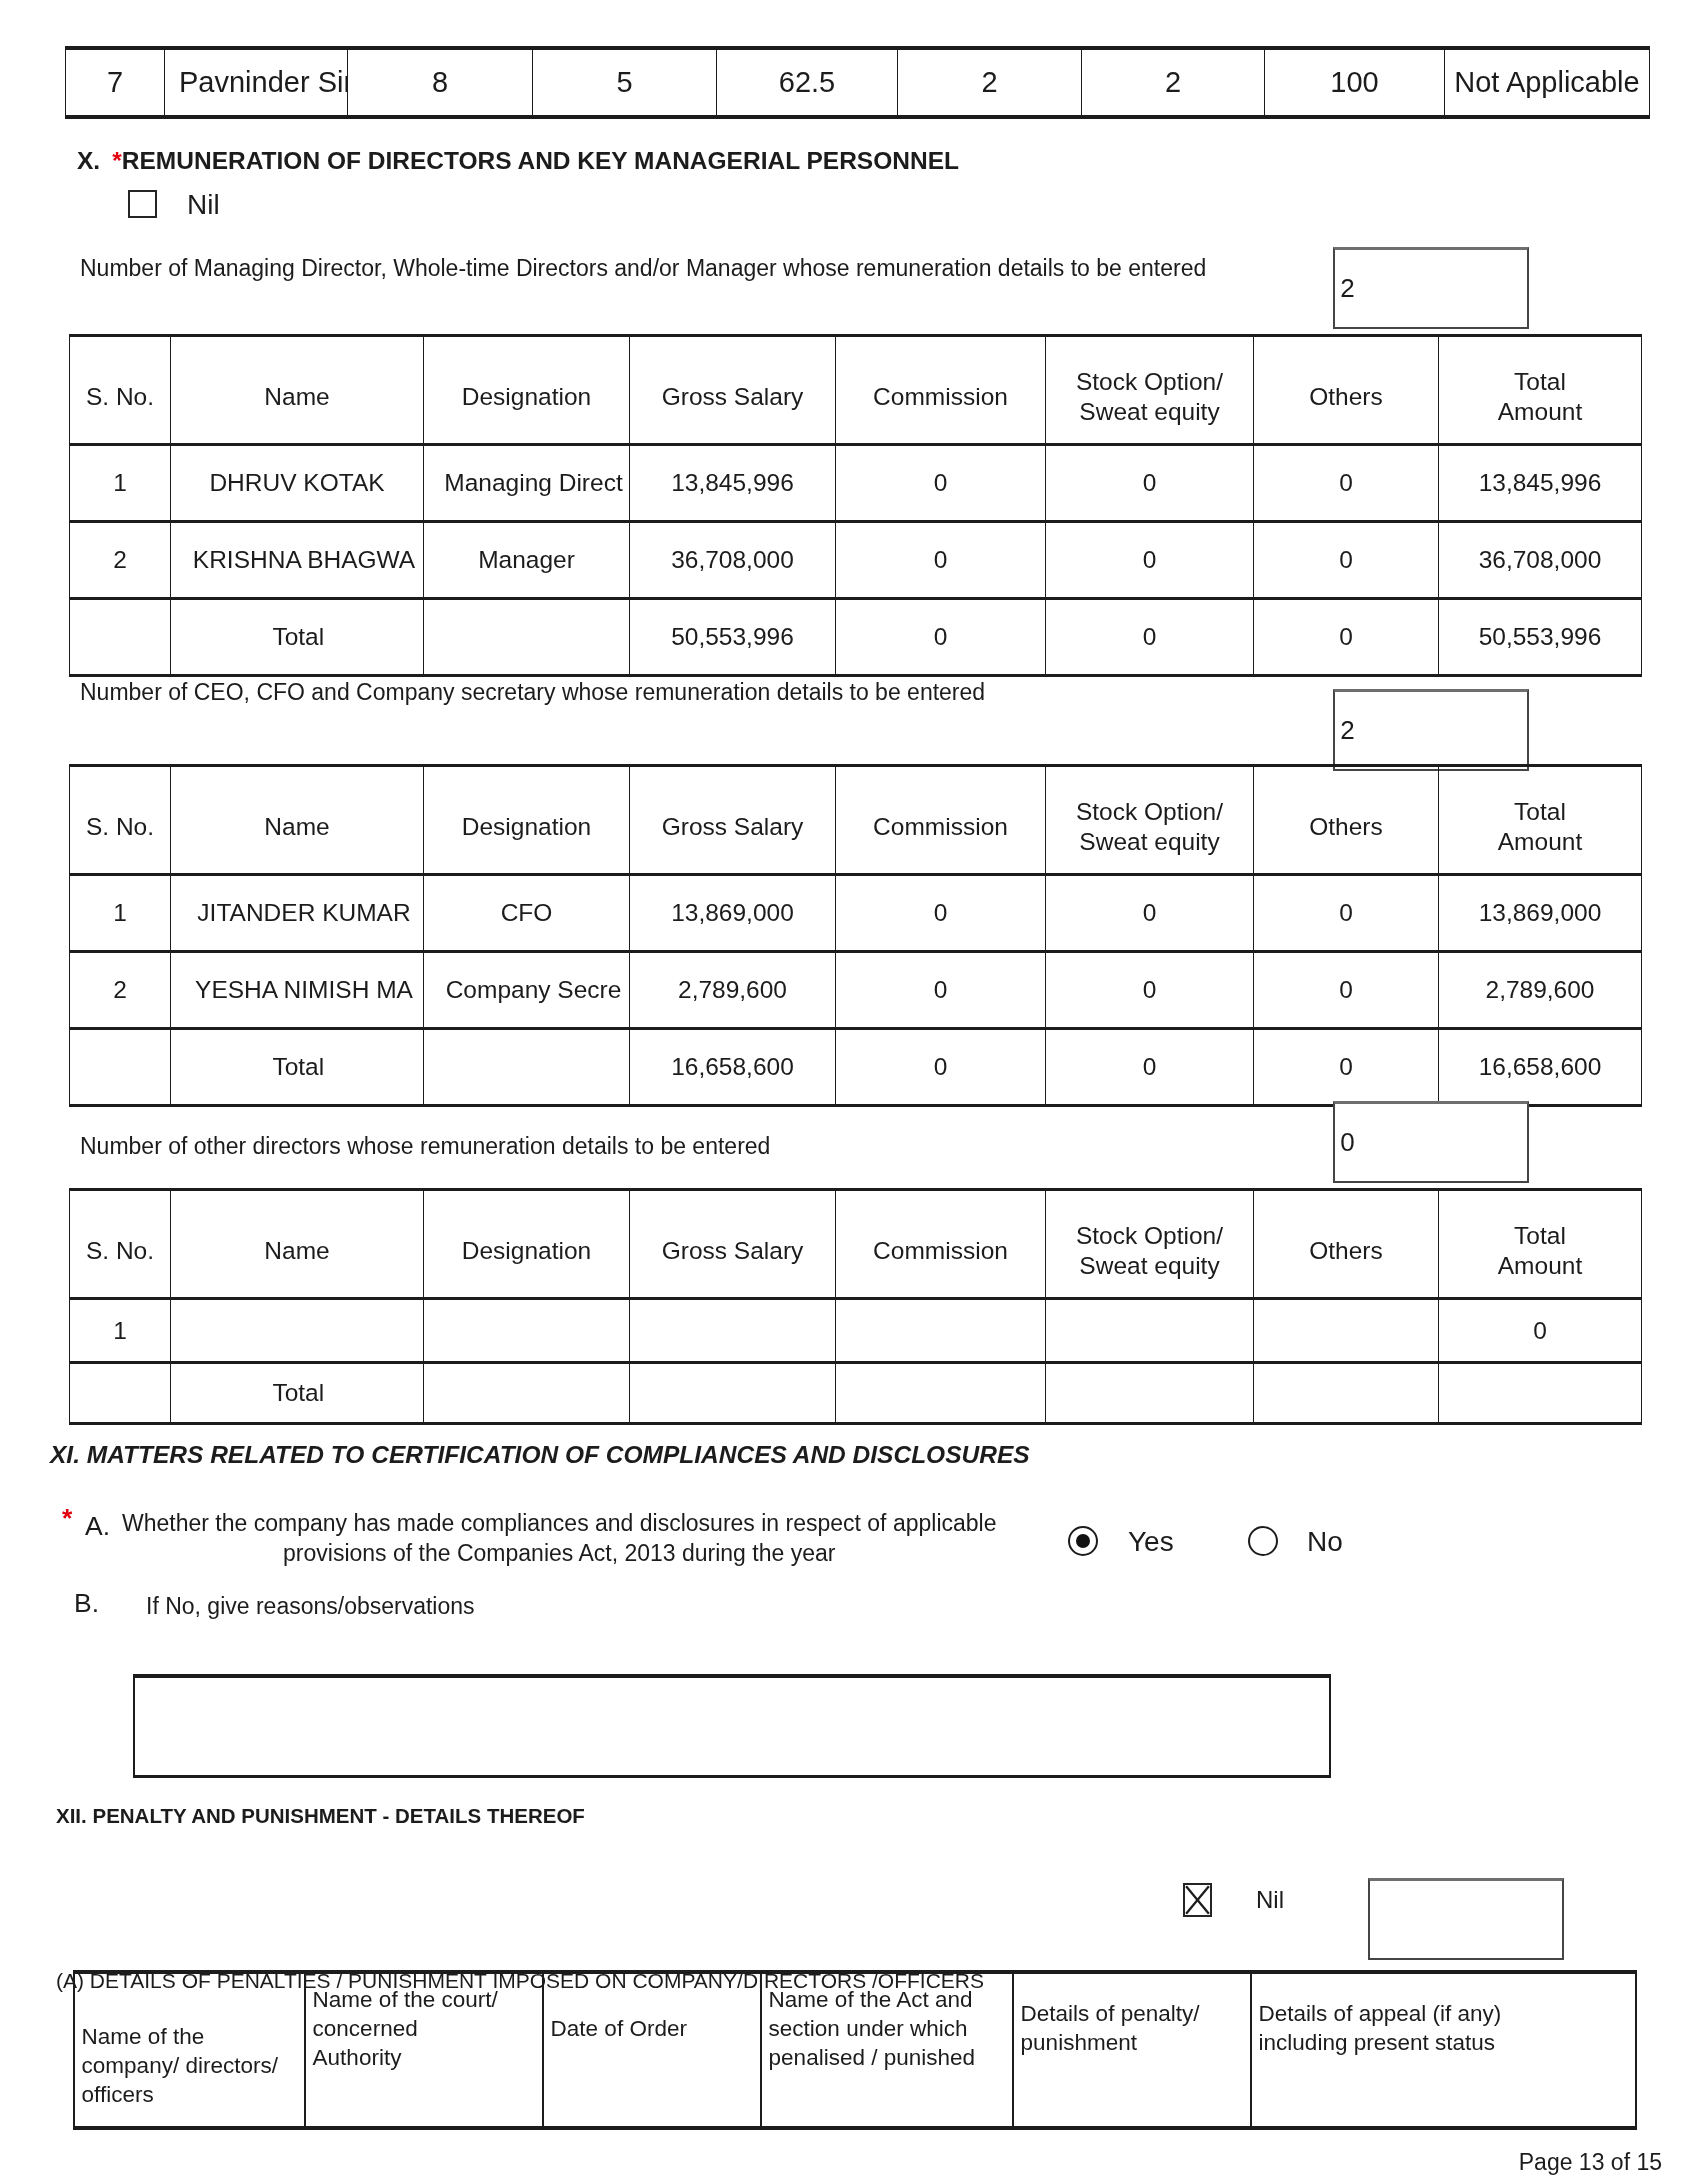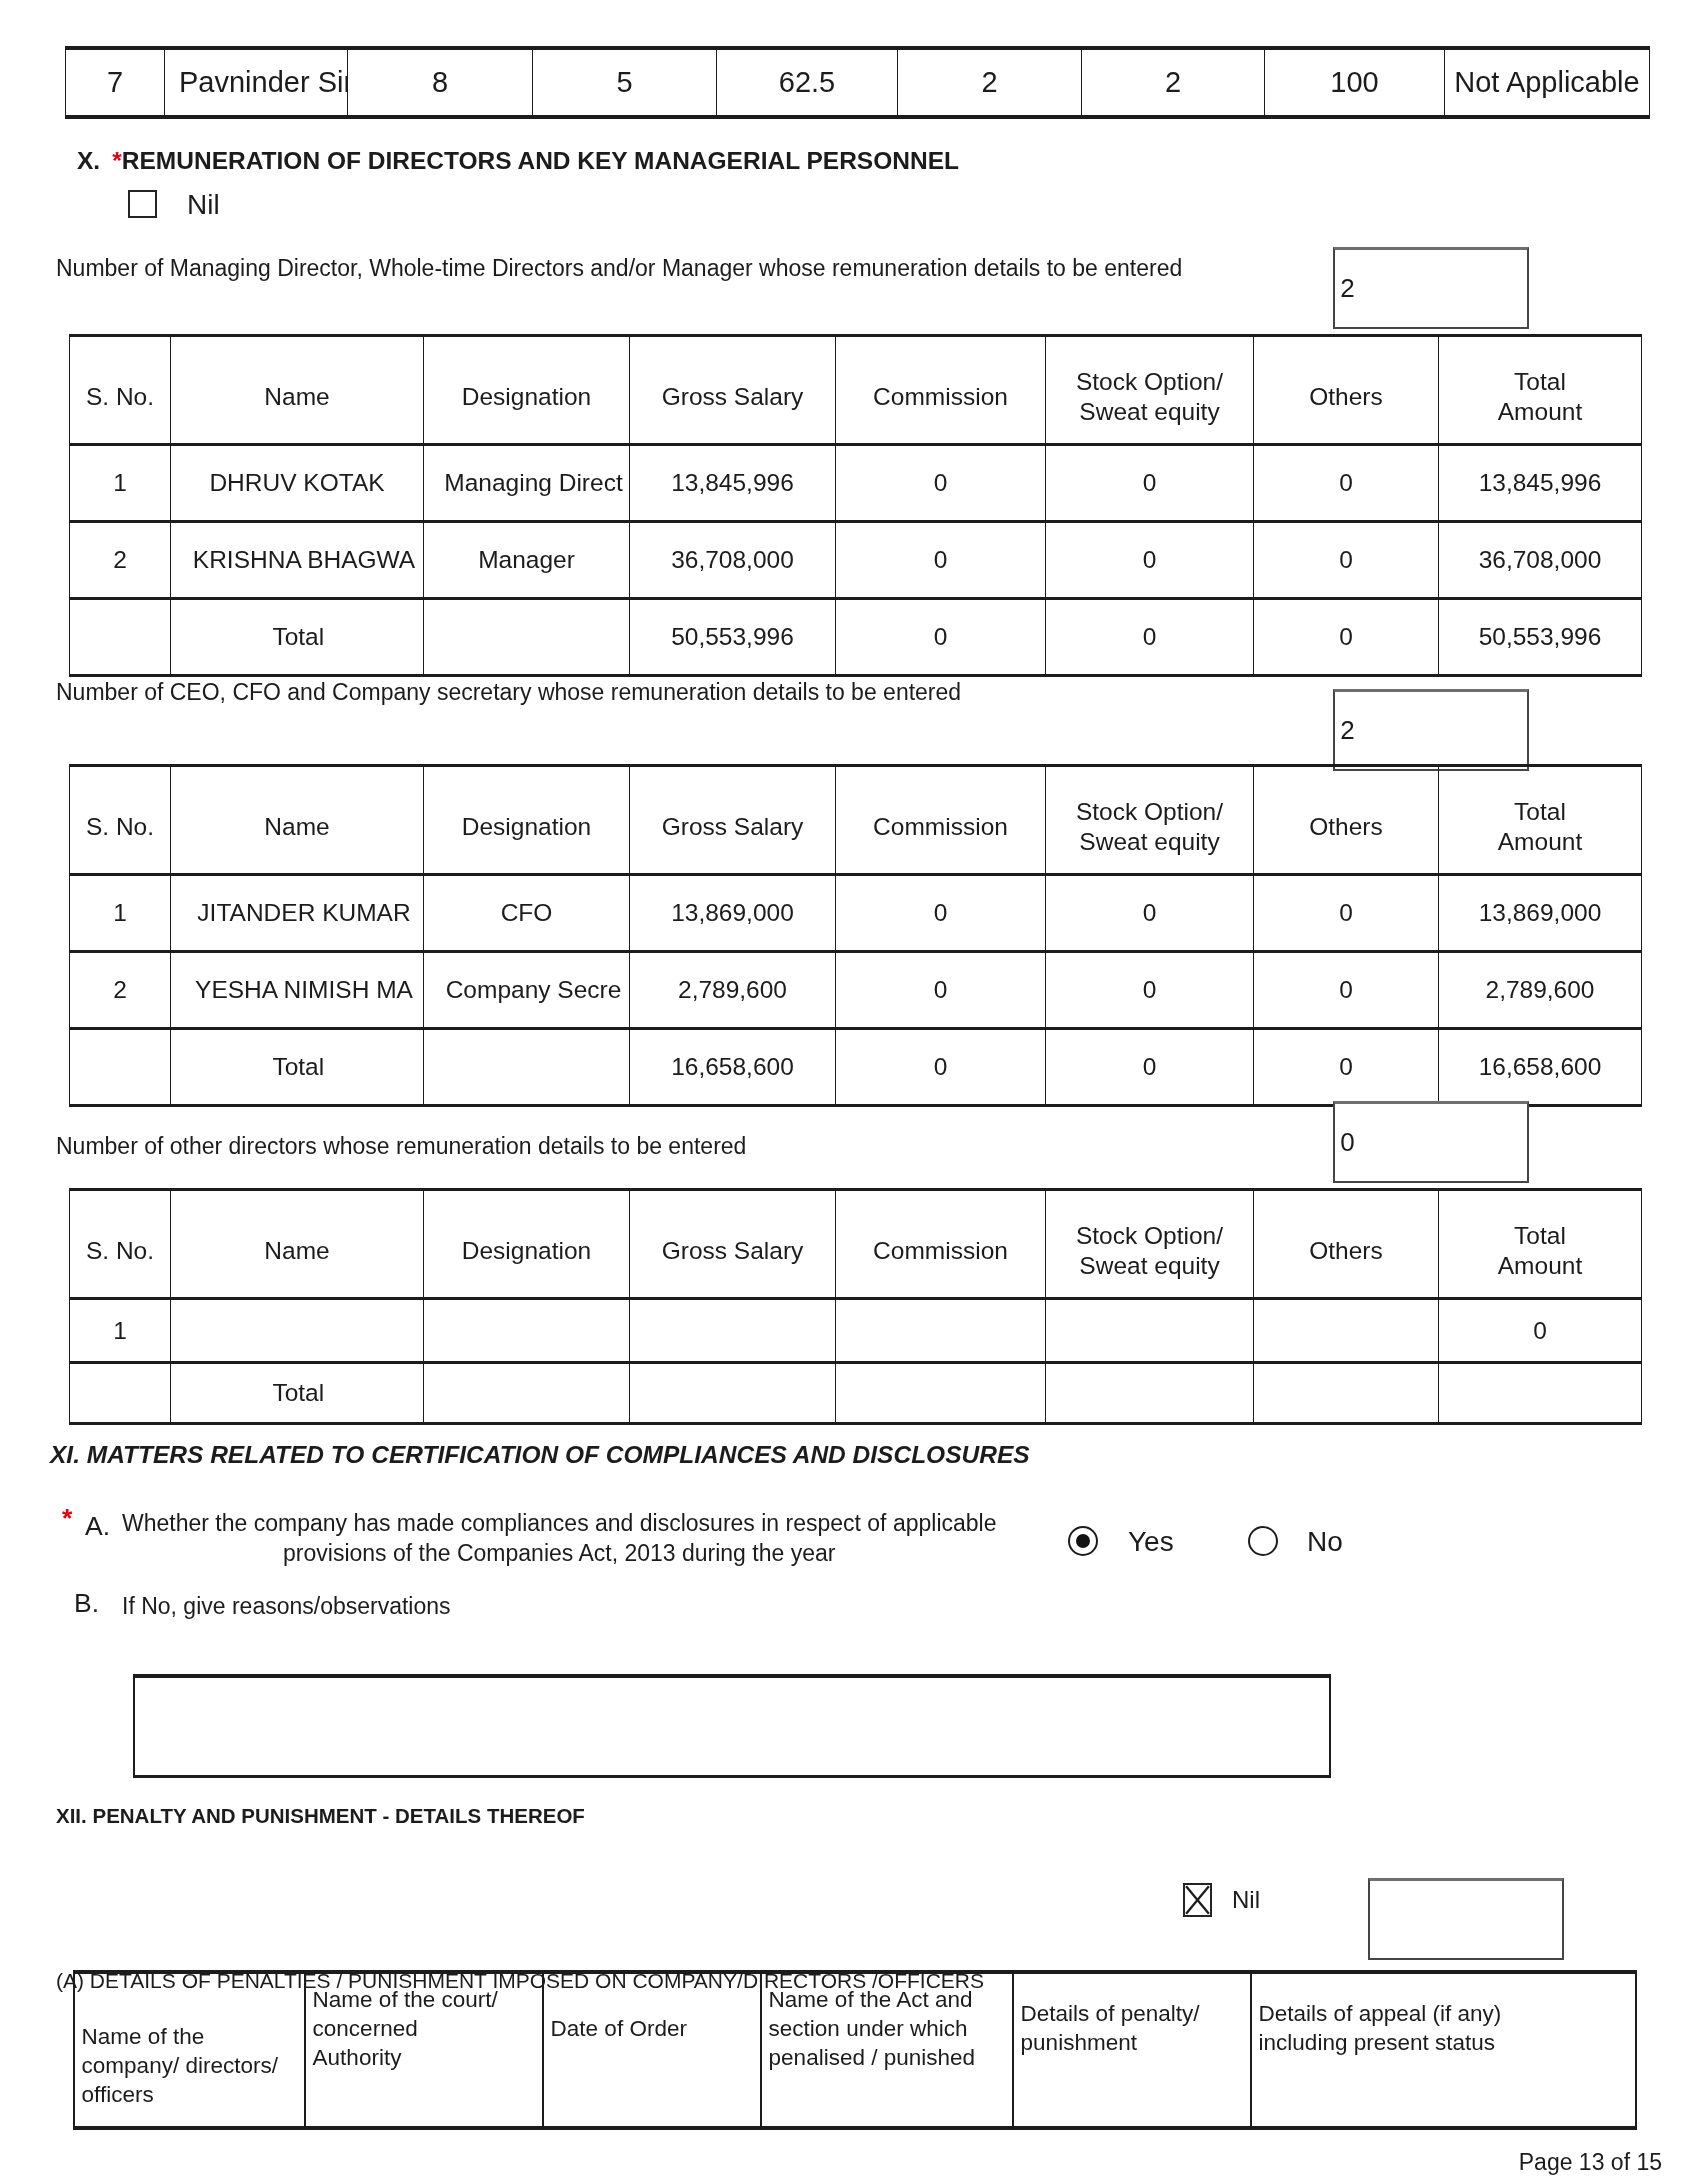--- a/index.html
+++ b/index.html
@@ -46,21 +46,21 @@
   .checkbox svg { width:100%; height:100%; display:block; }
   .radio {
     position:absolute; width:30px; height:30px; border:2px solid #1c1c1c; border-radius:50%;
     background:#fff; display:flex; align-items:center; justify-content:center;
   }
   .radio .dot { width:14.6px; height:14.6px; border-radius:50%; background:#111; }
 
   
   .h1 { font-size:24.5px; font-weight:bold; white-space:nowrap; }
   .h2 { font-size:20.5px; font-weight:bold; white-space:nowrap; }
-  .lbl { font-size:23px; white-space:nowrap; }
+  .lbl { font-size:23px; white-space:nowrap;margin-left:24px; }
   .big { font-size:28px; white-space:nowrap; }
   .itemletter { font-size:26.5px; white-space:nowrap; }
   .red { color:#e3000f; font-weight:bold; }
   .twolines { font-size:23px; line-height:30px; white-space:nowrap;text-align:center; }
   .caps { font-size:21px; white-space:nowrap; }
   .footer { font-size:23px; text-align:right; white-space:nowrap; }
 </style>
 </head>
 <body>
 

